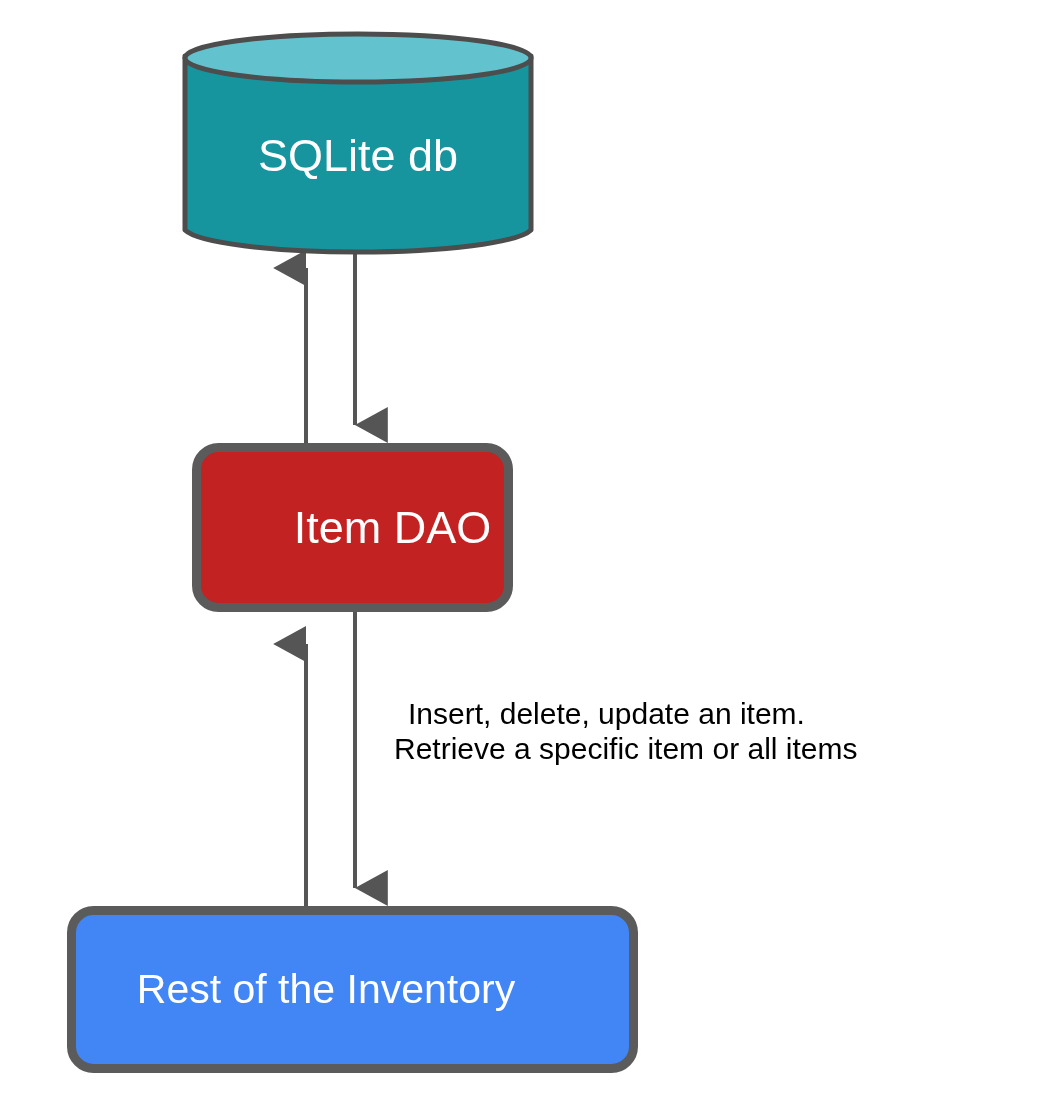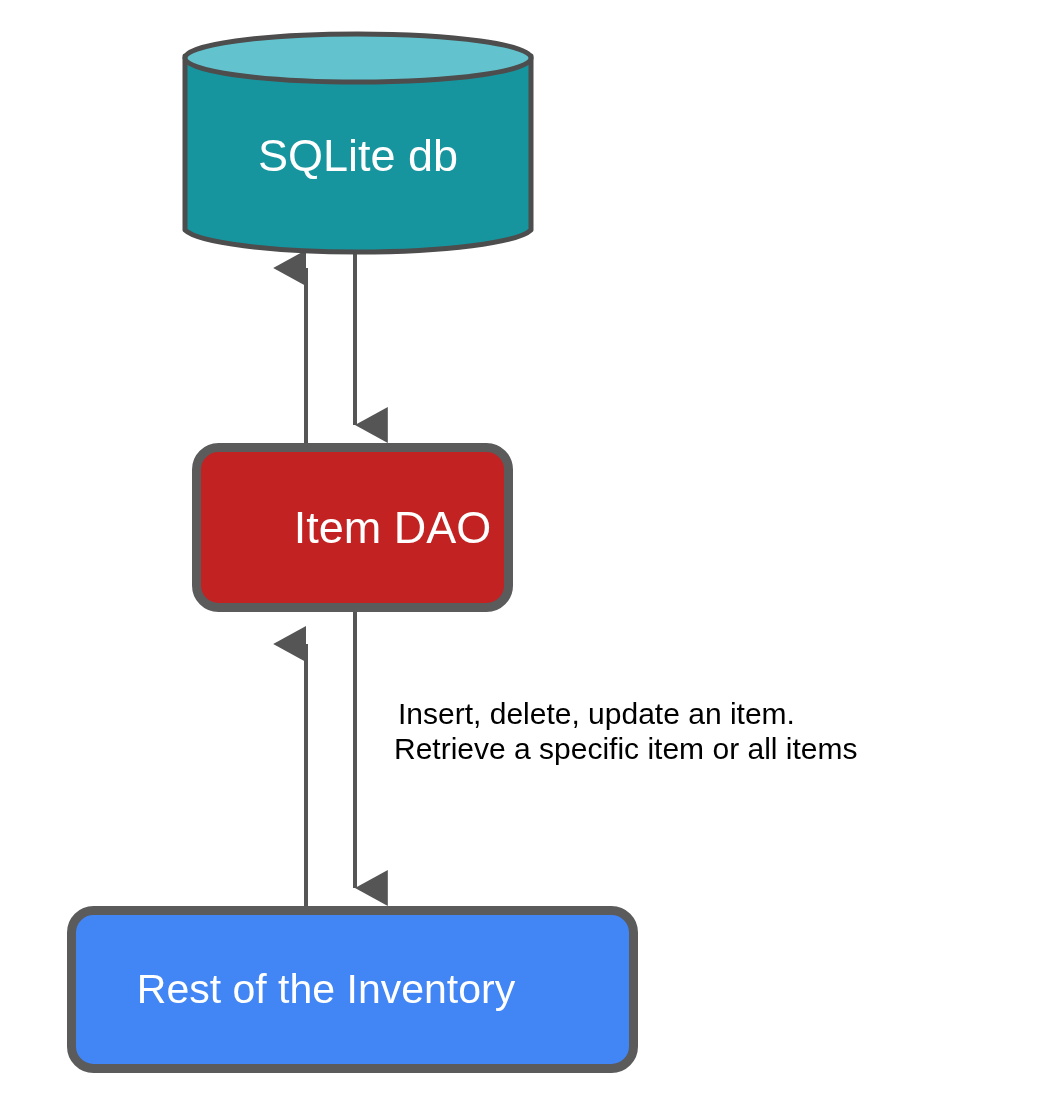--- a/index.html
+++ b/index.html
@@ -55,21 +55,21 @@
     width: 518px;
     height: 167px;
     font-size: 41px;
   }
   .edge-annotation {
     position: absolute;
     color: #000000;
     font-size: 30px;
     white-space: nowrap;
   }
-  #annotation-line-1 { left: 398px; top: 697px; }
+  #annotation-line-1 { left: 408px; top: 697px; }
   #annotation-line-2 { left: 394px; top: 732px; }
 </style>
 </head>
 <body>
 
 <div id="canvas">
 
   <svg id="diagram-svg" viewBox="0 0 1050 1114">
 
     <defs>

